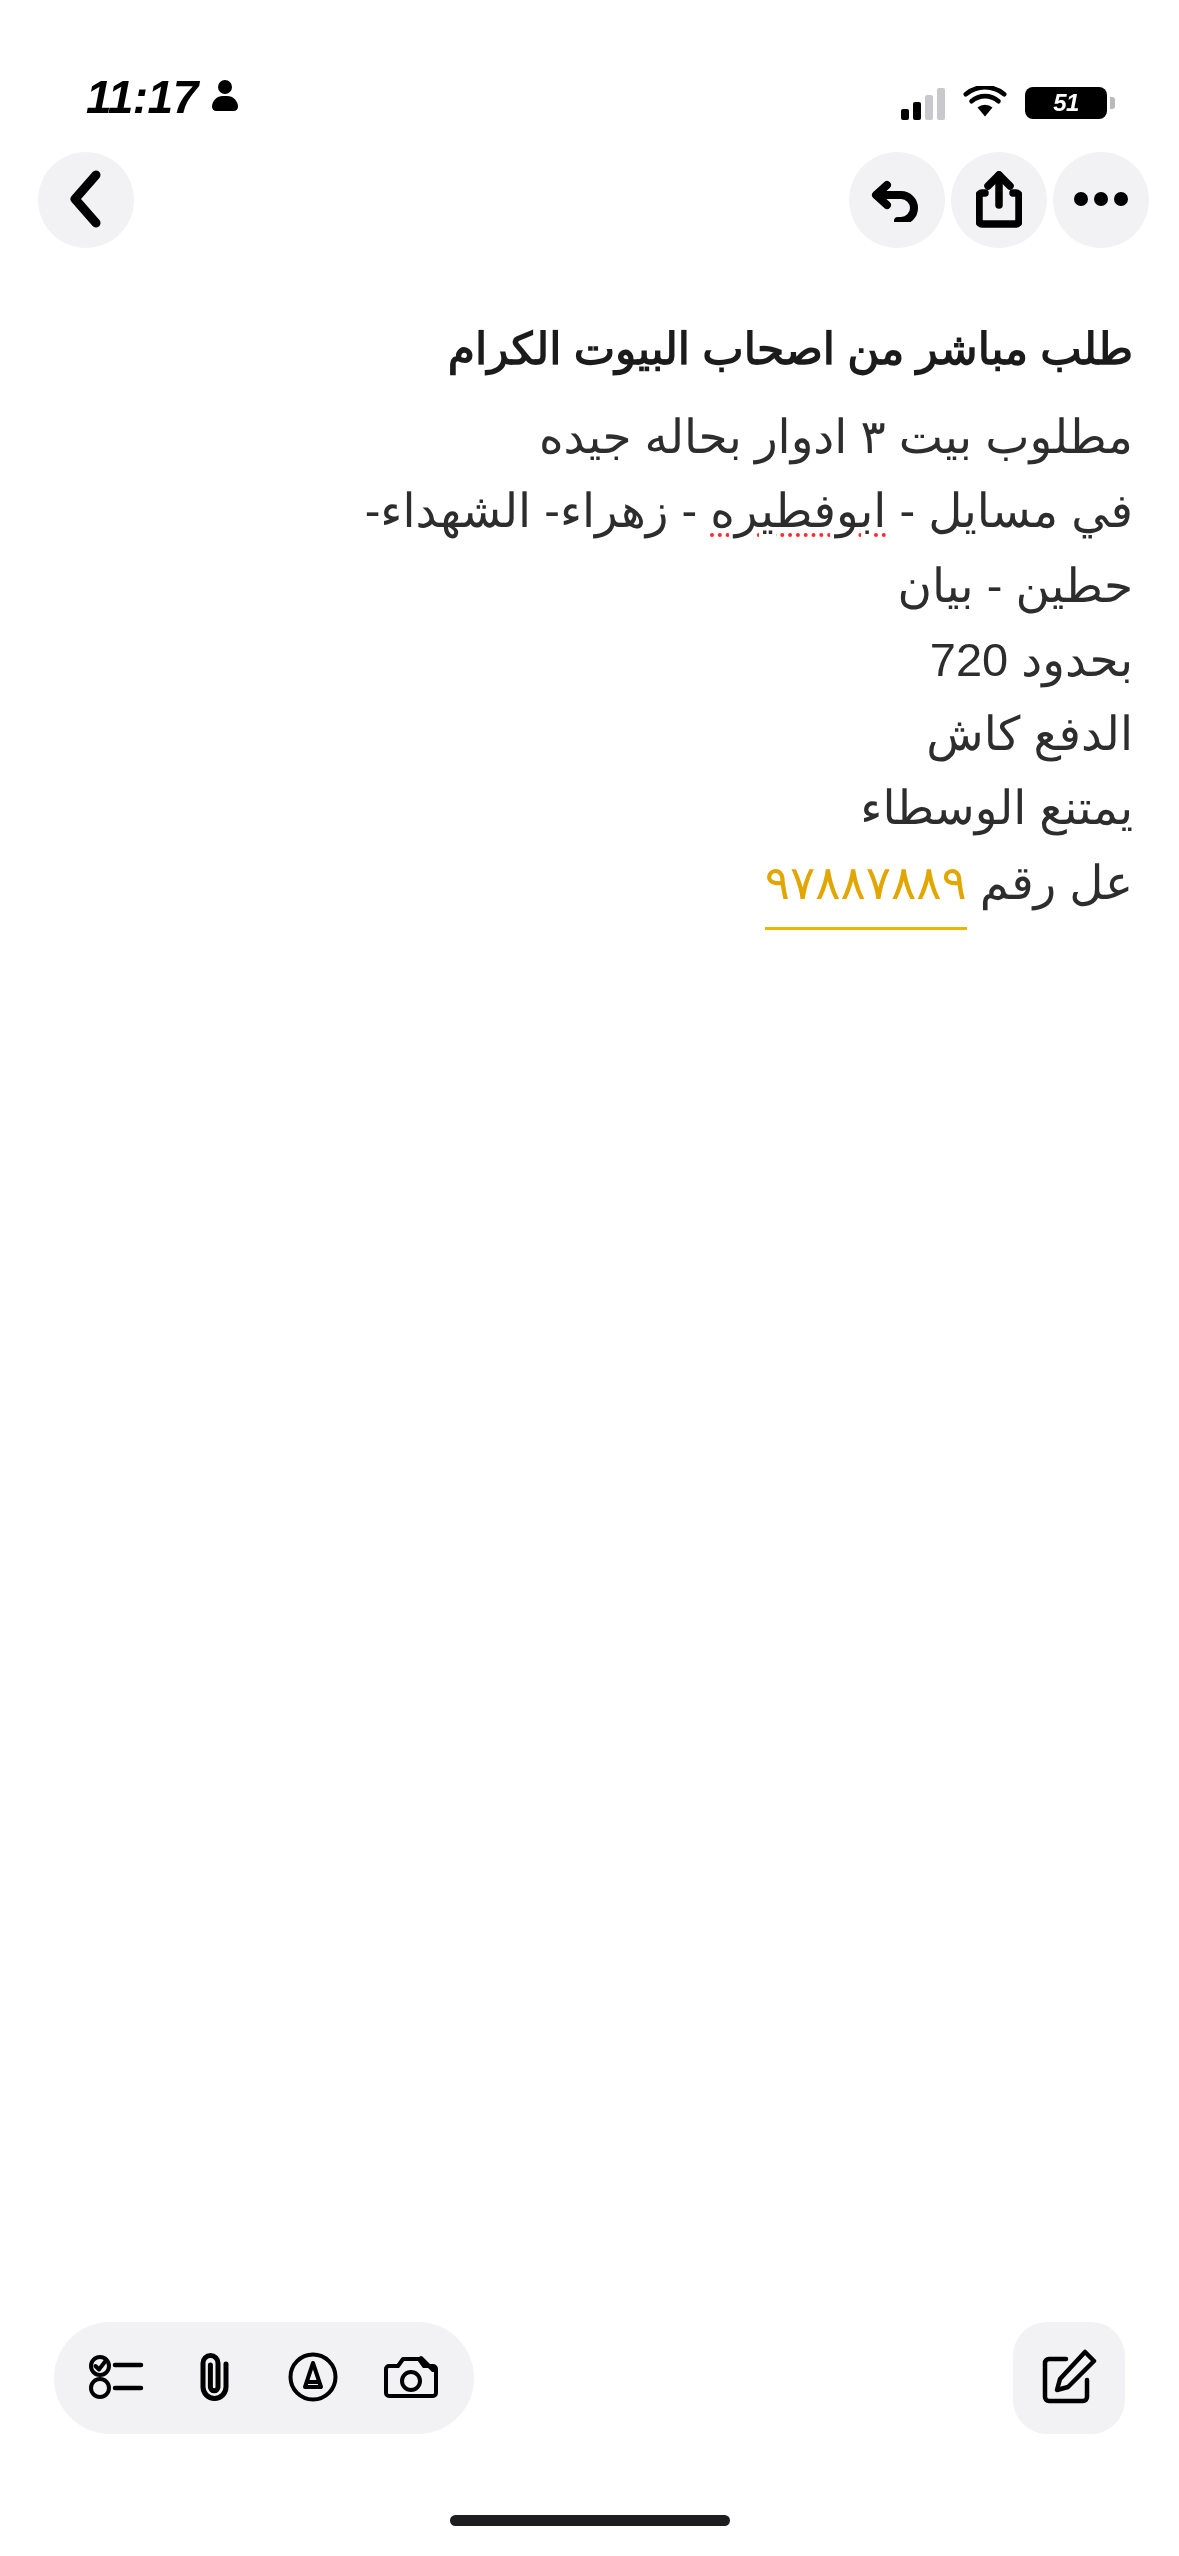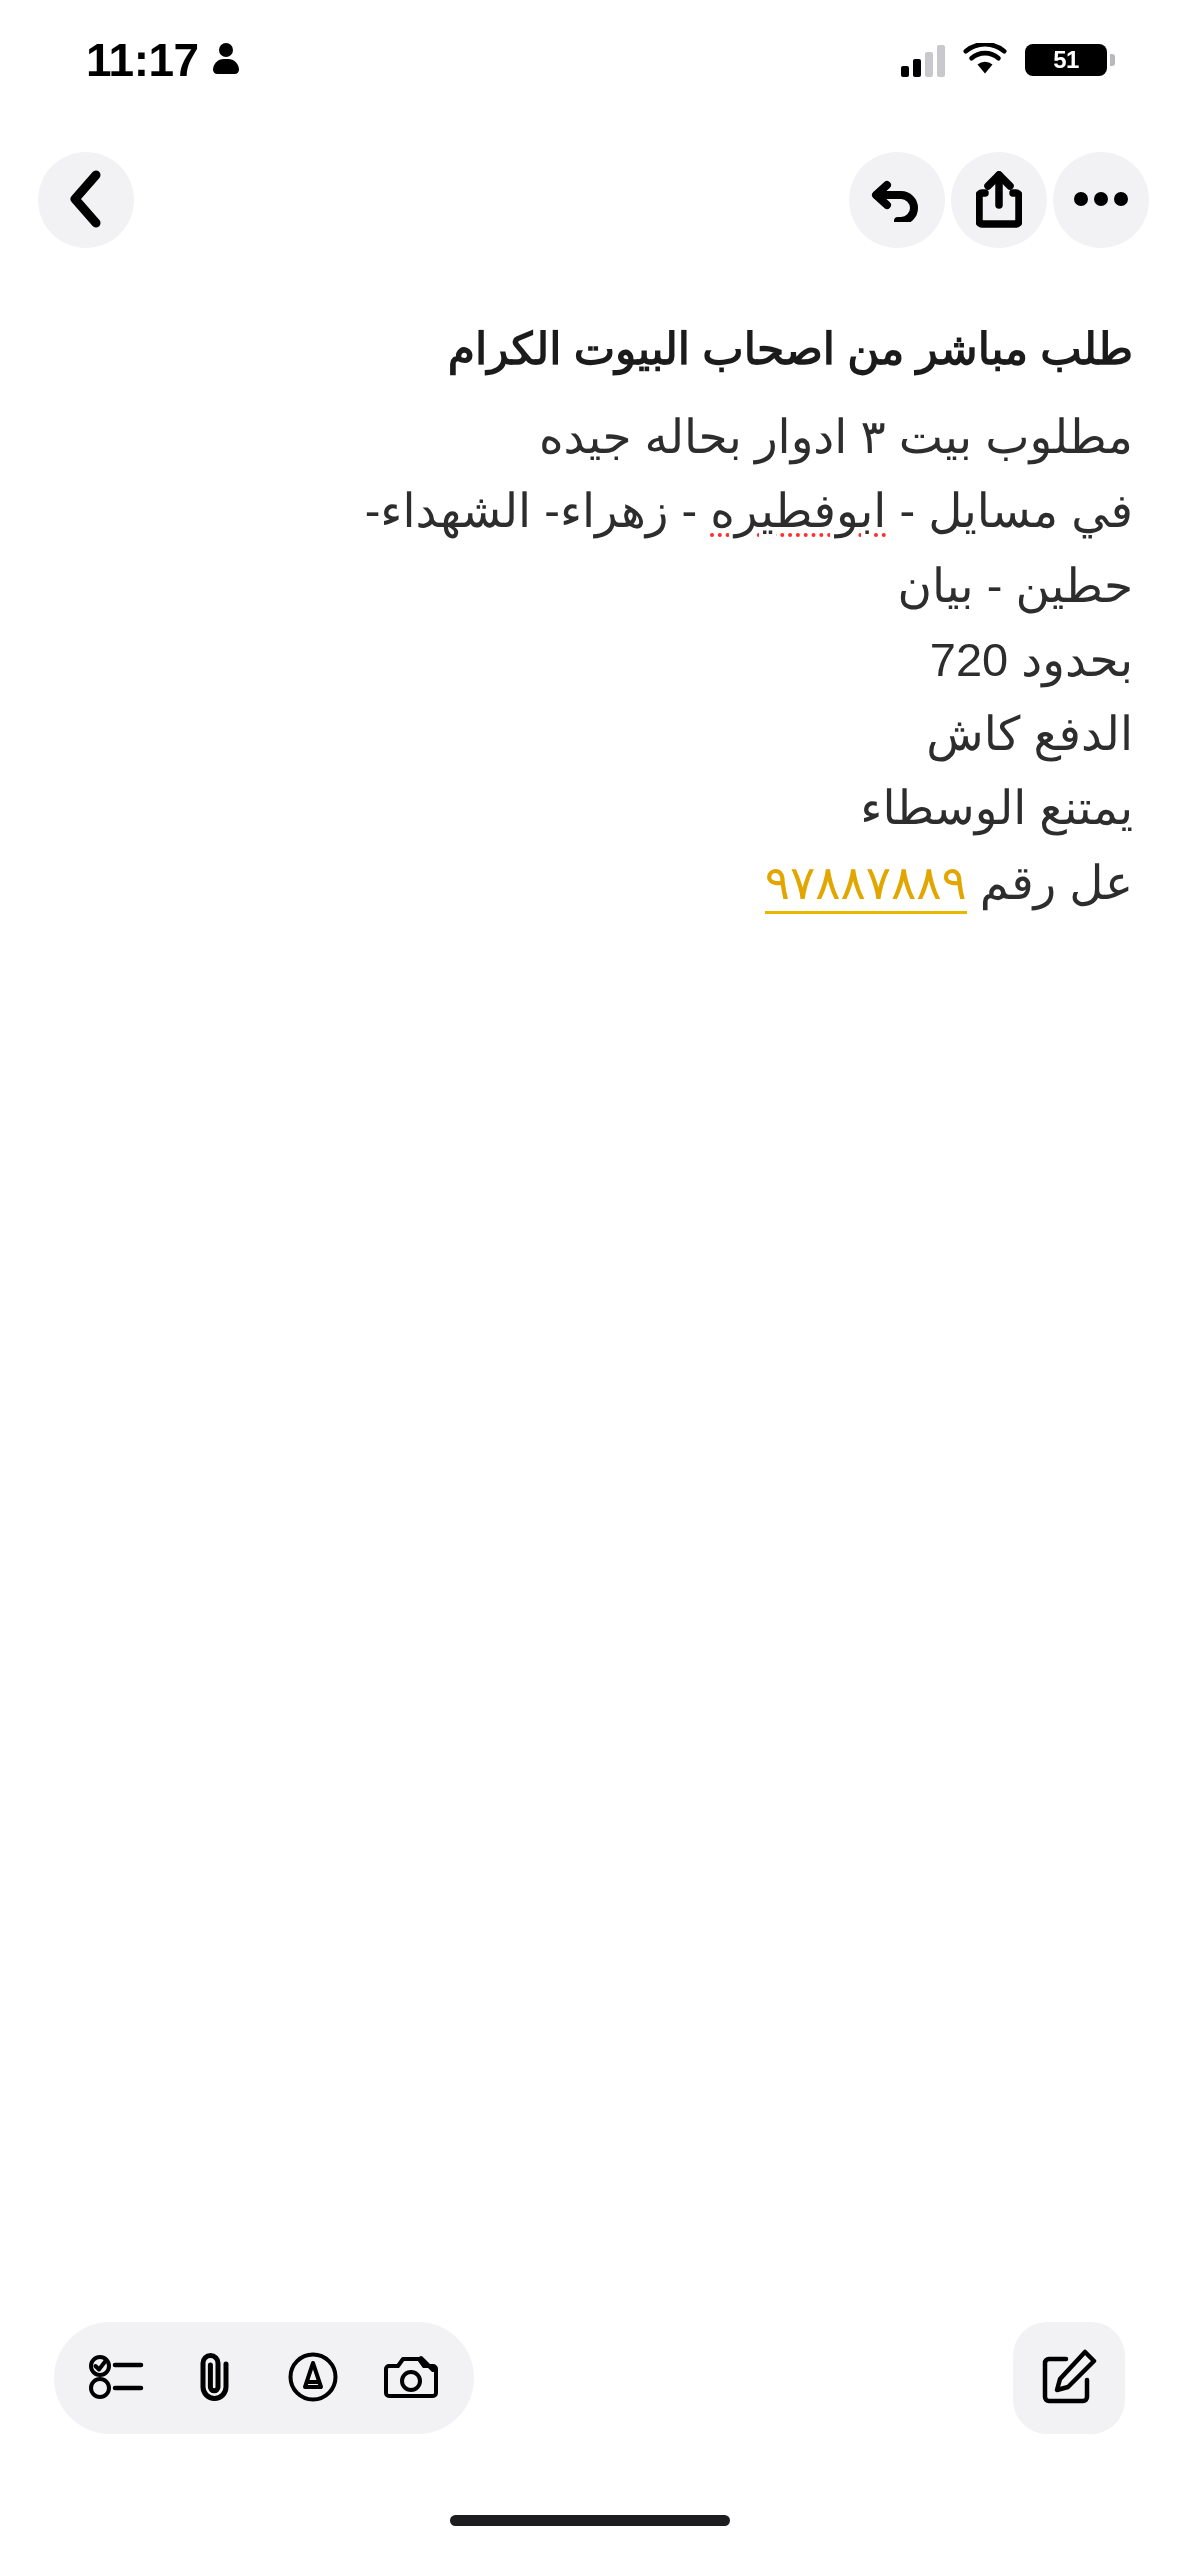--- a/index.html
+++ b/index.html
@@ -16,24 +16,25 @@
     height: 2556px;
     background: #ffffff;
   }
 
   
   .status-bar {
     position: absolute;
     top: 0; left: 0; right: 0;
     height: 120px;
     display: flex;
-    align-items: center;
+    align-items: flex-end;
     justify-content: space-between;
     padding: 0 62px 0 60px;
     direction: ltr;
+    font-style: italic;
   }
   .status-left {
     display: flex;
     align-items: center;
     gap: 14px;
     margin-left: 26px;
   }
   .status-time {
     font-size: 46px;
     font-weight: bold;
@@ -149,21 +150,21 @@
   .spell {
     text-decoration: underline;
     text-decoration-style: dotted;
     text-decoration-color: #ff2d2d;
     text-decoration-thickness: 4px;
     text-underline-offset: 6px;
   }
   .phone-link {
     color: #e2a600;
     border-bottom: 3px solid #e8b800;
-    padding-bottom: 2px;
+    padding-bottom: 18px;
     margin-top: 12px;
   }
 
   
   .bottom-bar {
     position: absolute;
     left: 0; right: 0;
     bottom: 118px;
     height: 120px;
     direction: ltr;

